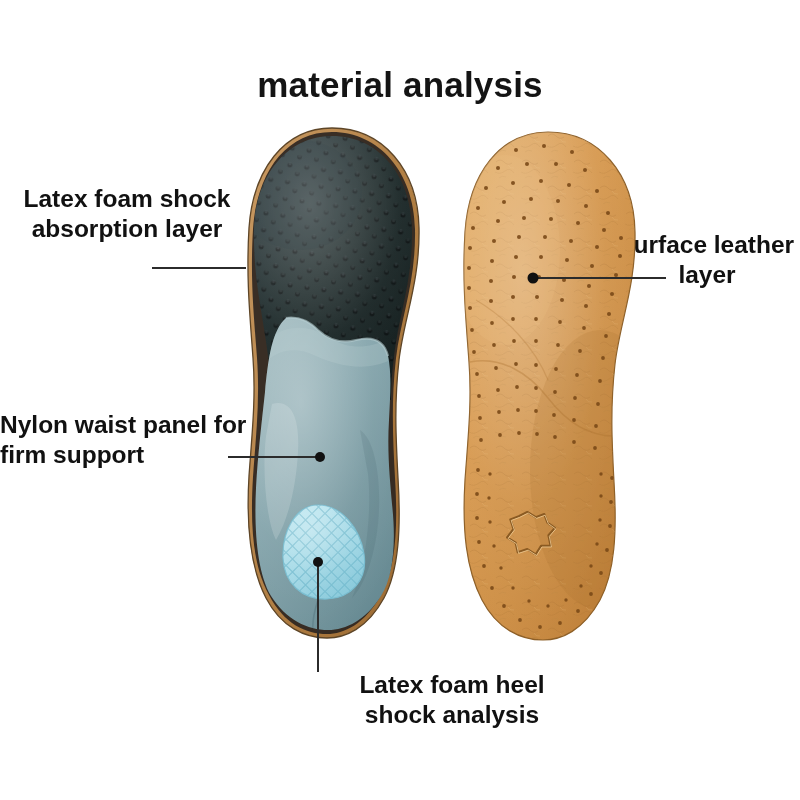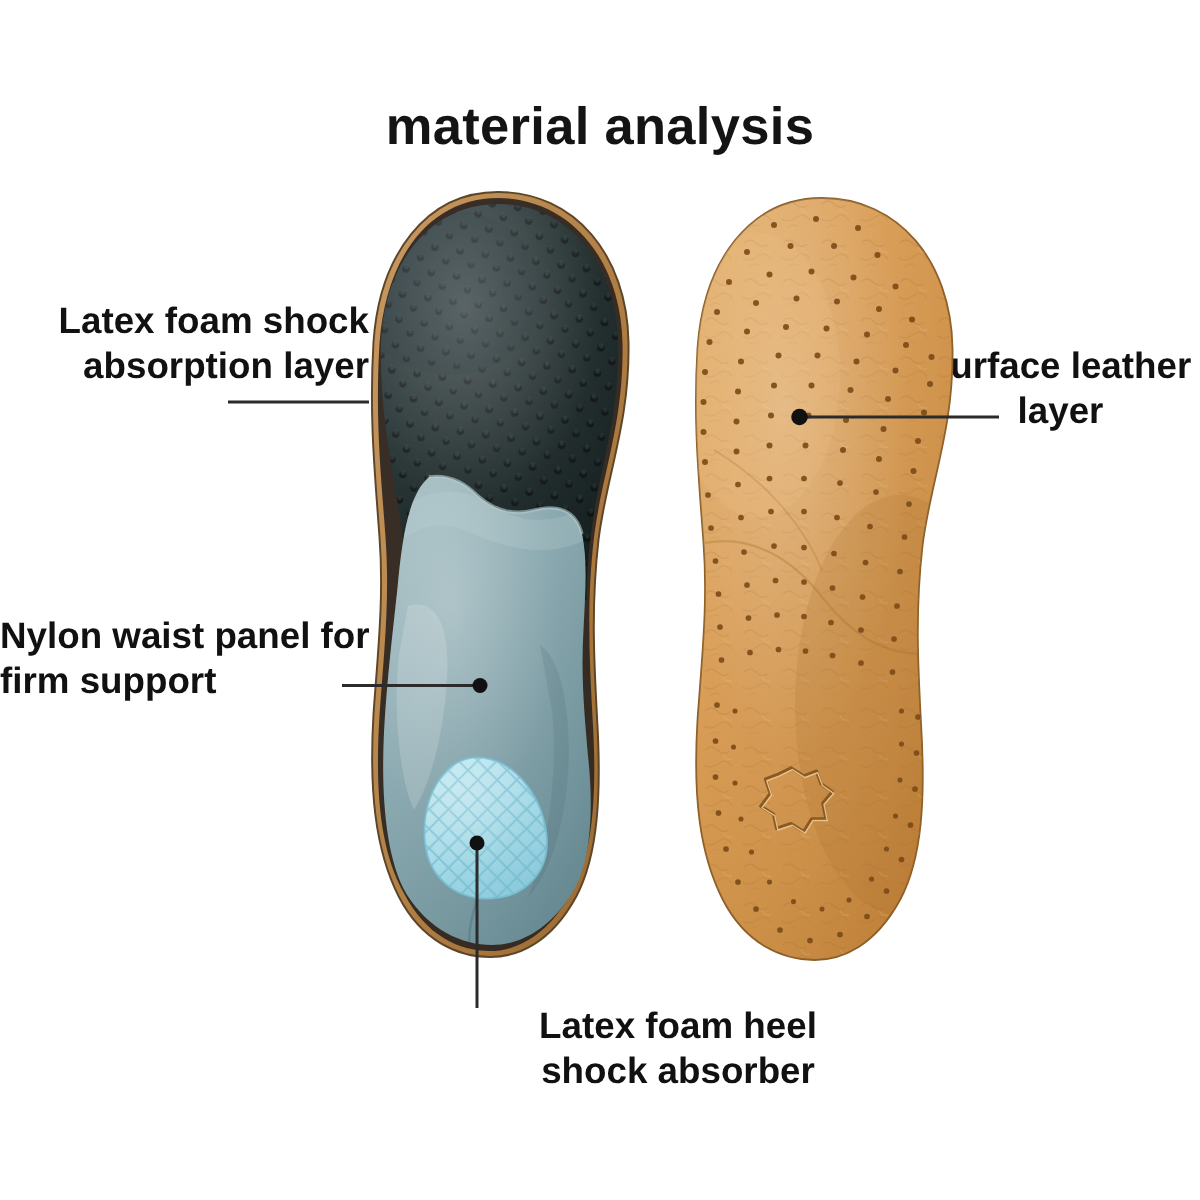--- a/index.html
+++ b/index.html
@@ -8,41 +8,41 @@
 
   #page-title{
     position:absolute; left:0; top:46px; width:800px; text-align:center;
     font-size:35px; font-weight:700; letter-spacing:.2px; color:#141414;
     line-height:1.1;
     margin-top:20px;
   }
 
   .callout{ position:absolute; font-size:24.5px; font-weight:700; color:#111;
             line-height:1.22; white-space:pre-line; }
-  #label-latex-foam{ left:8px;  top:200px; width:238px; text-align:right; }
+  #label-latex-foam{ left:8px;  top:184px; width:238px; text-align:center; }
   #label-nylon     { left:0px;  top:410px; width:262px; }
   #label-surface   { left:612px;top:230px; width:190px; text-align:center; }
   #label-heel      { left:322px;top:670px; width:260px; text-align:center; }
 
   #art{ position:absolute; left:0; top:0; width:800px; height:800px; }
   svg{ display:block; }
 </style>
 </head>
 <body>
 
 <div id="page-title">material analysis</div>
 
 <div class="callout" id="label-latex-foam">Latex foam shock
 absorption layer</div>
 <div class="callout" id="label-nylon">Nylon waist panel for
 firm support</div>
 <div class="callout" id="label-surface">surface leather
 layer</div>
 <div class="callout" id="label-heel">Latex foam heel
-shock absorber</div>
+shock analysis</div>
 
 <svg id="art" width="800" height="800" viewBox="0 0 800 800">
   <defs>
 
     <clipPath id="clipLeftSole">
       <path d="M332,128
                C383,128 418,170 419,228
                C420,282 404,318 399,360
                C394,404 396,440 398,478
                C401,528 399,570 384,598

